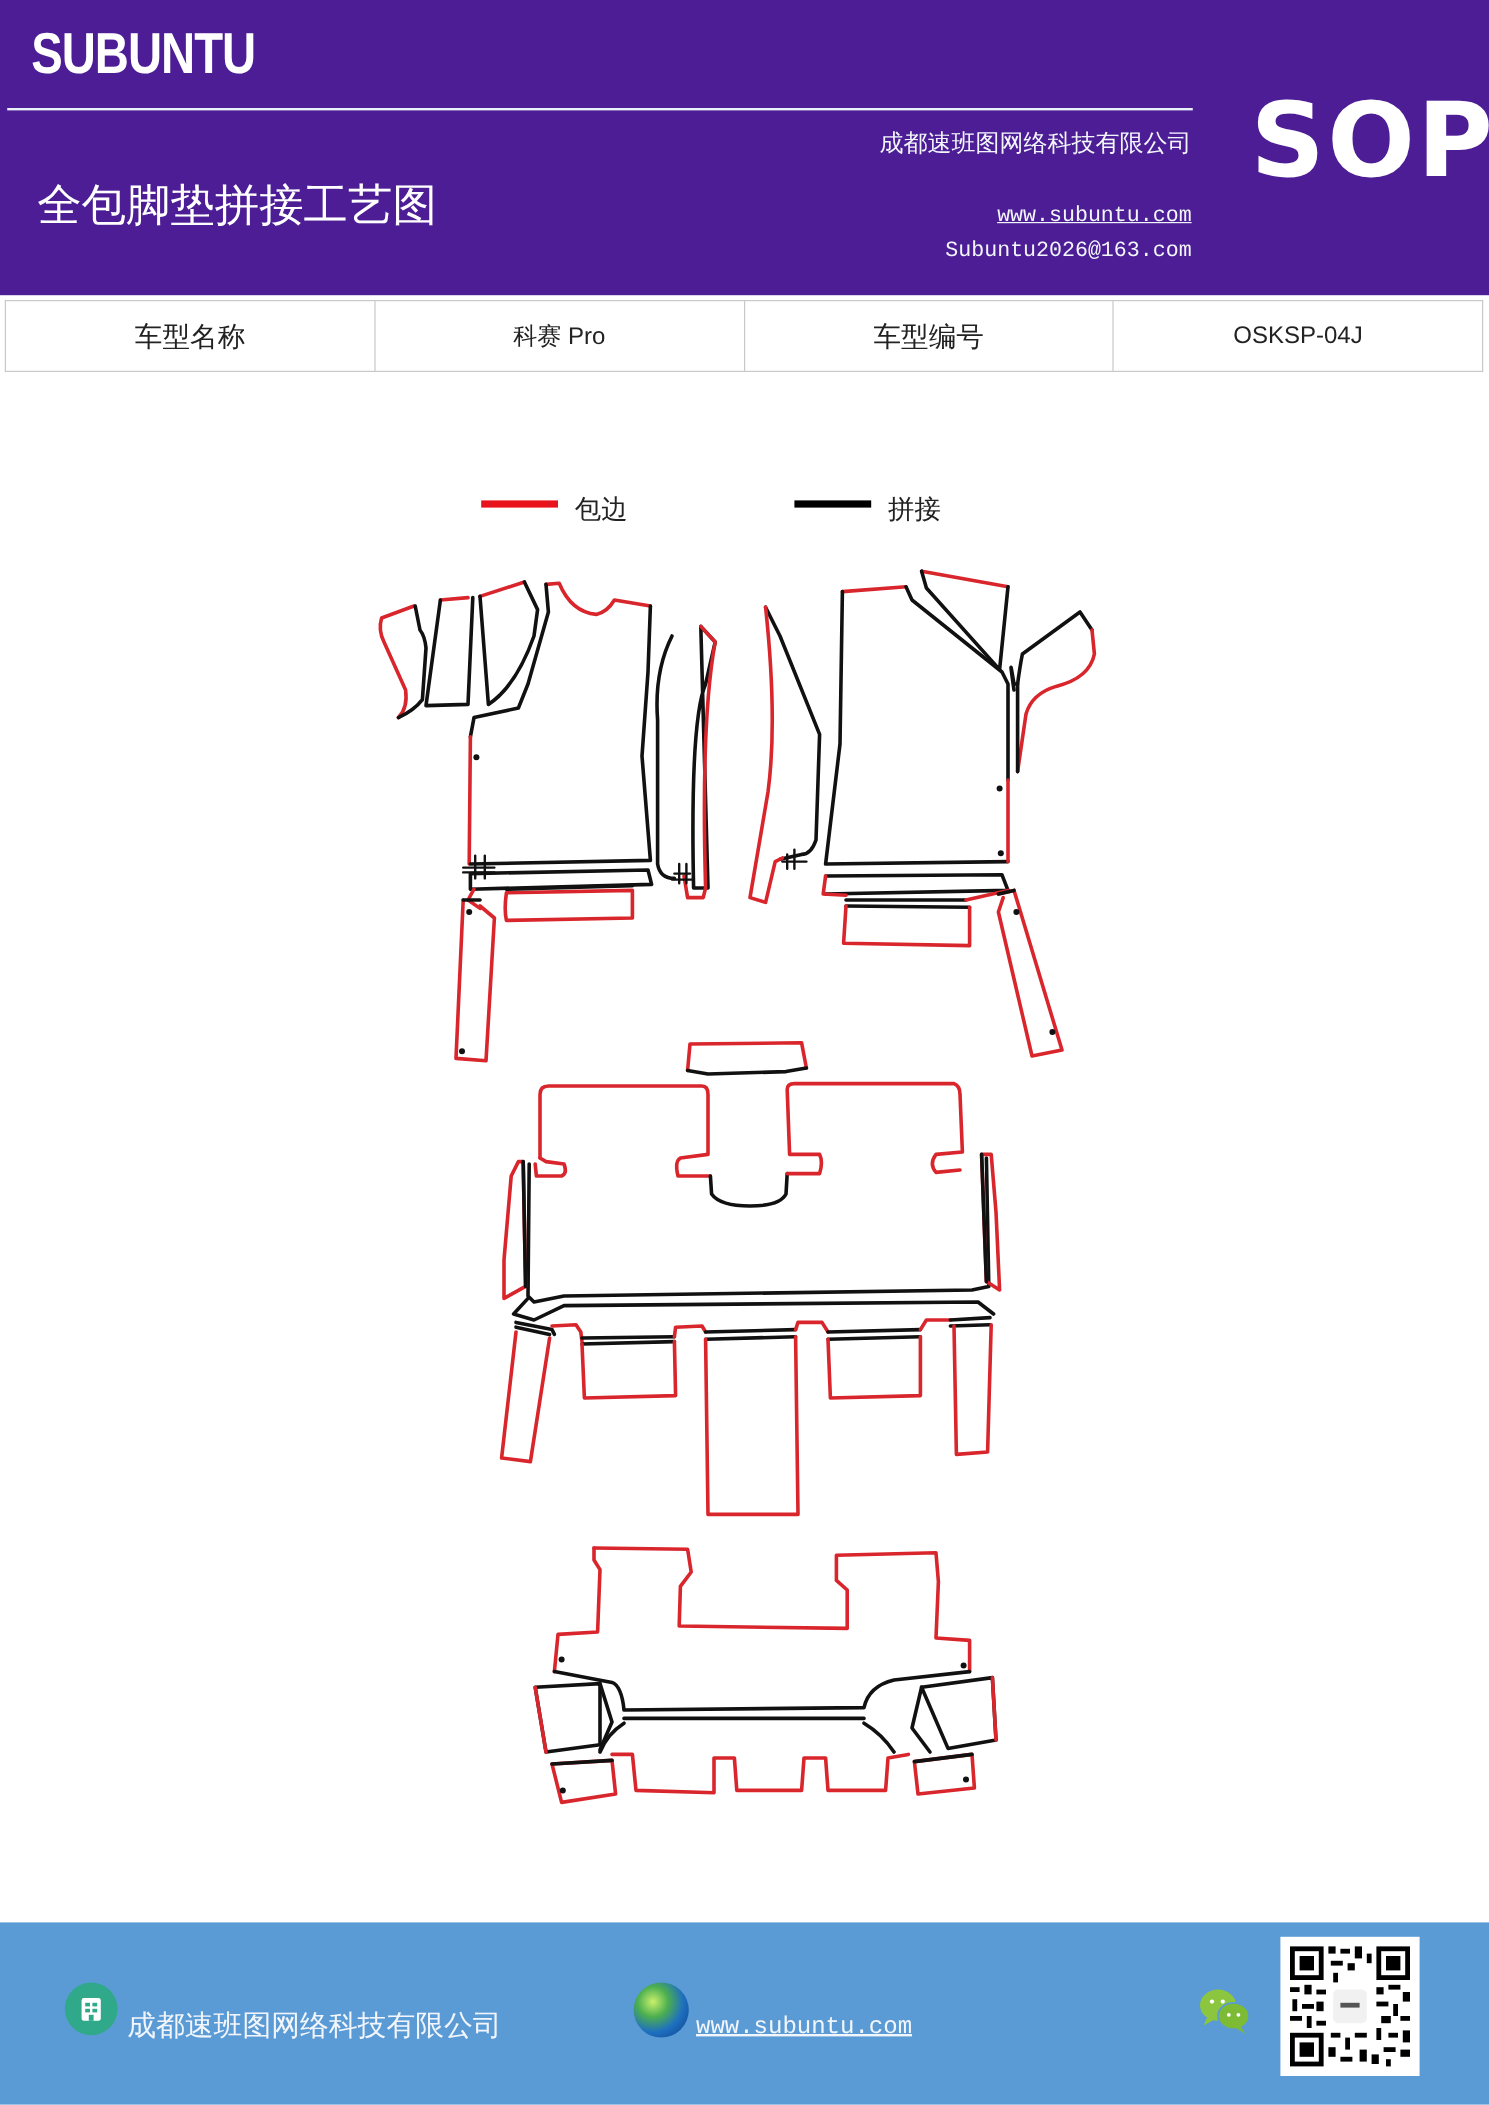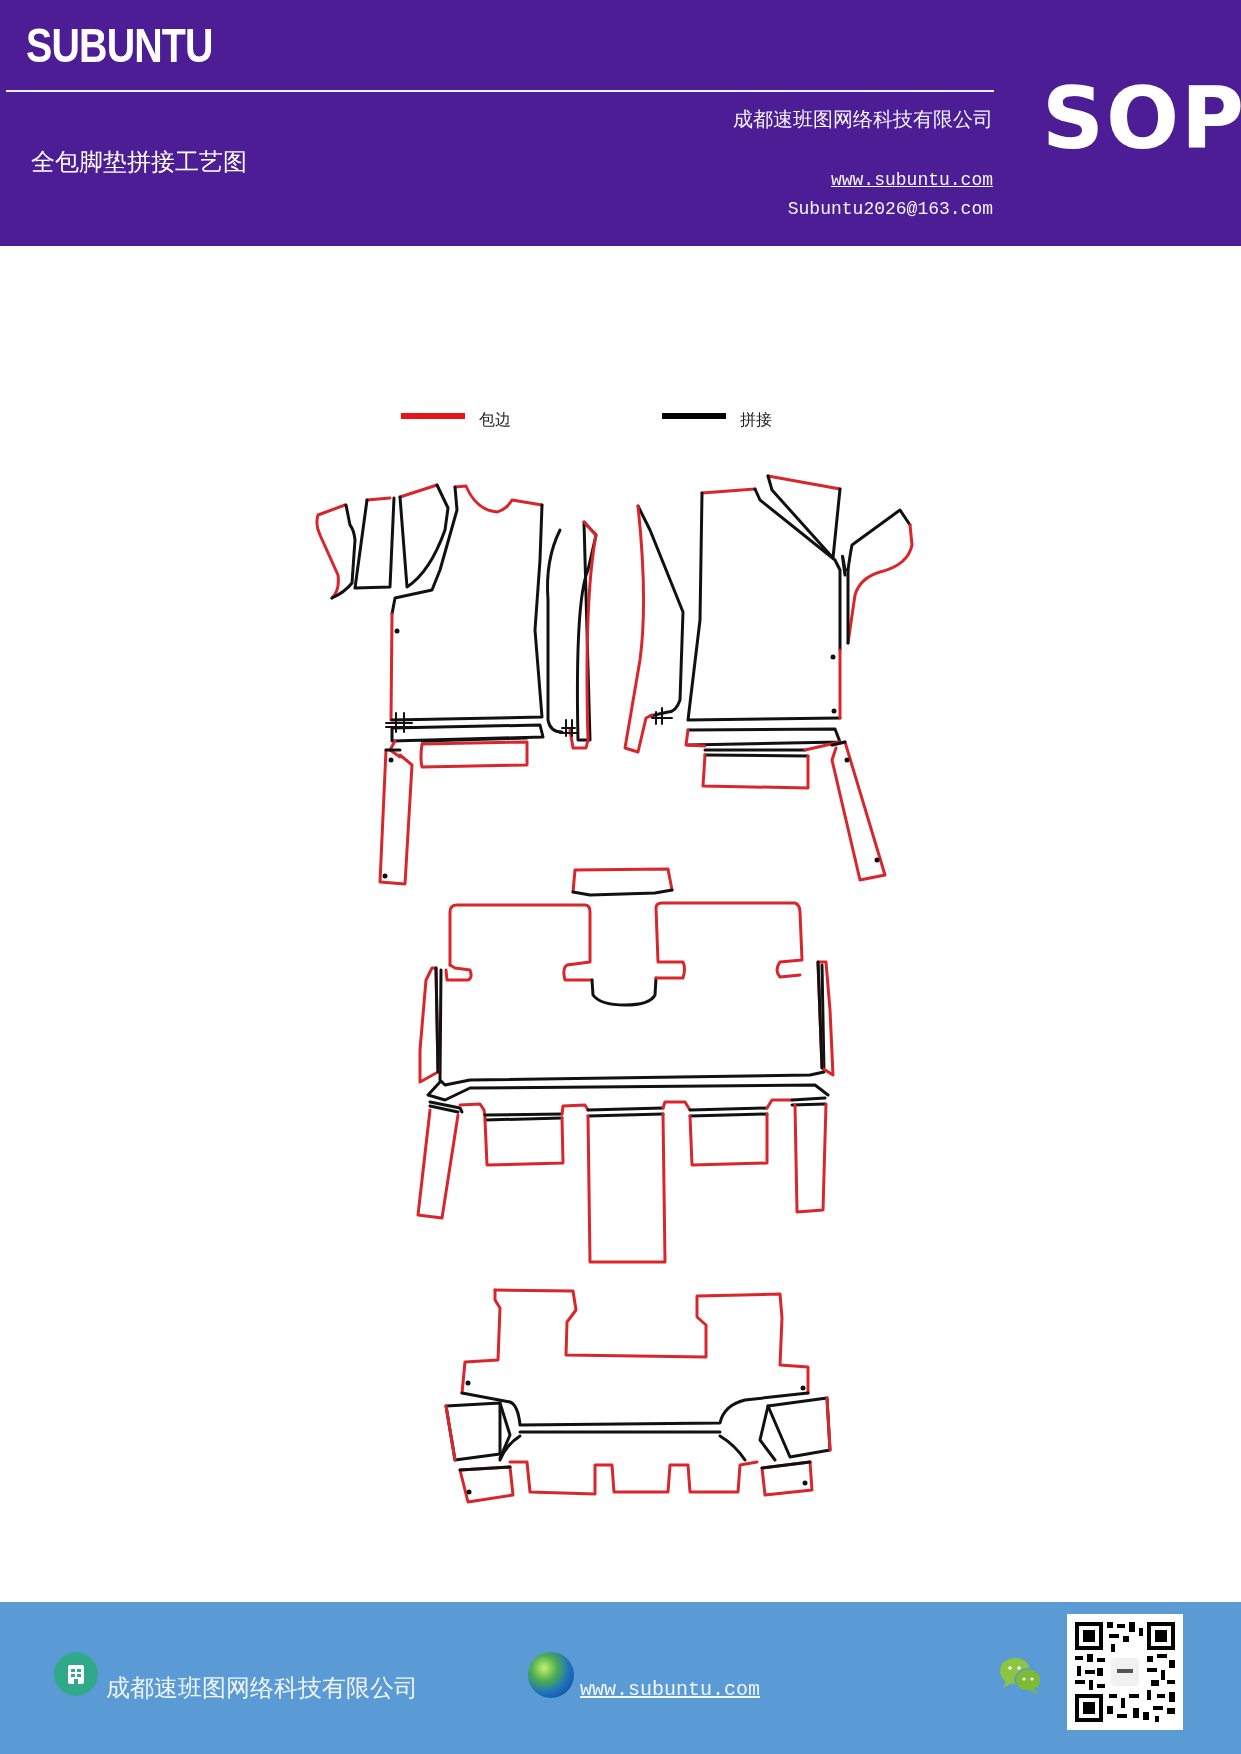--- a/index.html
+++ b/index.html
@@ -1,34 +1,34 @@
 <!DOCTYPE html>
 <html><head>
 <meta charset="utf-8">
 <style>
   html, body { margin:0; padding:0; }
   body { width:1241px; height:1754px; position:relative; background:#ffffff; font-family:"DejaVu Sans", sans-serif; overflow:hidden; }
   .header { position:absolute; left:0; top:0; width:1241px; height:246px; background:#4c1d95; }
   .brand { position:absolute; left:26px; top:18px; font-family:"Liberation Sans", sans-serif; font-weight:bold; font-size:48px; color:#ffffff; letter-spacing:-1px; transform:scaleX(0.82); transform-origin:left top; }
   .hline { position:absolute; left:6px; top:90px; width:988px; height:2px; background:#e8f0f8; }
-  .doc-title { position:absolute; left:31px; top:146px; font-family:"DejaVu Serif", serif; font-size:24px; color:#ffffff; }
+  .doc-title { position:absolute; left:31px; top:146px; font-family:"DejaVu Serif", serif; font-size:37px; color:#ffffff; }
   .company { position:absolute; right:248px; top:106px; font-family:"DejaVu Serif", serif; font-size:20px; color:#f2f6fb; }
   .website { position:absolute; right:248px; top:170px; font-family:"Liberation Mono", monospace; font-size:18px; color:#f2f6fb; text-decoration:underline; }
   .email { position:absolute; right:248px; top:199px; font-family:"Liberation Mono", monospace; font-size:18px; color:#f2f6fb;text-align:right; }
   .sop { position:absolute; left:1042px; top:68px; font-family:"DejaVu Sans", sans-serif; font-weight:bold; font-size:86px; color:#ffffff; letter-spacing:2px; }
 
   table.info { position:absolute; left:4px; top:250px; width:1232px; border-collapse:collapse; }
   table.info td { border:1px solid #c8c8c8; height:56px; text-align:center; width:25%; font-size:22px; color:#222; }
   table.info td.lbl { font-family:"DejaVu Serif", serif; font-size:23px; }
   table.info td.val { font-family:"Liberation Sans", sans-serif; font-size:20px; }
 
   .legend { position:absolute; top:400px; left:0; width:1241px; height:40px; }
   .leg-item { position:absolute; top:0; display:flex; align-items:center; }
   .leg-swatch { width:64px; height:6px; margin-right:14px; }
-  .leg-label { font-family:"DejaVu Serif", serif; font-size:16px; color:#222; margin-top:10px; }
+  .leg-label { font-family:"DejaVu Serif", serif; font-size:22px; color:#222; margin-top:10px; }
 
   .drawing { position:absolute; left:0; top:460px; width:1241px; height:1060px; }
   .drawing svg { position:absolute; left:0; top:0; }
 
   .footer { position:absolute; left:0; top:1602px; width:1241px; height:152px; background:#5B9BD5; }
   .f-company-icon { position:absolute; left:54px; top:50px; width:44px; height:44px; border-radius:50%; background:#2fa98a; display:flex; align-items:center; justify-content:center; }
   .f-company { position:absolute; left:106px; top:70px; font-family:"DejaVu Serif", serif; font-size:24px; color:#f2f6fb; }
   .f-globe { position:absolute; left:528px; top:50px; width:46px; height:46px; border-radius:50%; background:radial-gradient(circle at 35% 35%, #c9f06b 0%, #4caf50 30%, #1e6fc0 60%, #0b3f85 100%); }
   .f-web { position:absolute; left:580px; top:76px; font-family:"Liberation Mono", monospace; font-size:20px; color:#f2f6fb; text-decoration:underline; }
   .f-wechat { position:absolute; left:996px; top:52px; width:50px; height:44px; }
@@ -42,20 +42,26 @@
   <div class="hline"></div>
   <div class="doc-title">全包脚垫拼接工艺图</div>
   <div class="company">成都速班图网络科技有限公司</div>
   <div class="website">www.subuntu.com</div>
   <div class="email">Subuntu2026@163.com</div>
   <div class="sop">SOP</div>
 </div>
 
 <table class="info">
   <tbody>
+      <tr>
+    <td class="lbl">车型名称</td>
+    <td class="val">科赛 Pro</td>
+    <td class="lbl">车型编号</td>
+    <td class="val">OSKSP-04J</td>
+  </tr>
 </tbody>
   </table>
 
 <div class="legend">
   <div class="leg-item" style="left:401px;">
     <div class="leg-swatch" style="background:#E8141B;"></div>
     <span class="leg-label">包边</span>
   </div>
   <div class="leg-item" style="left:662px;">
     <div class="leg-swatch" style="background:#000000;"></div>

